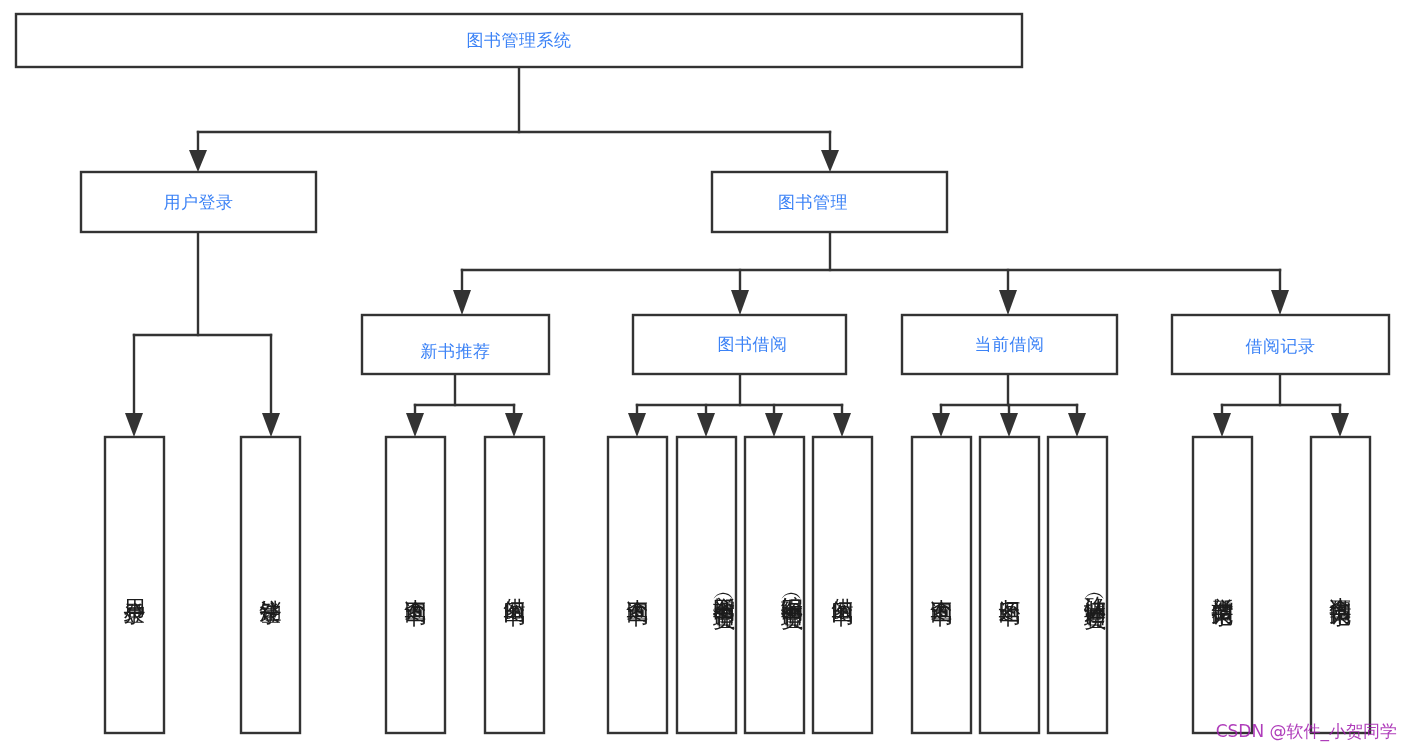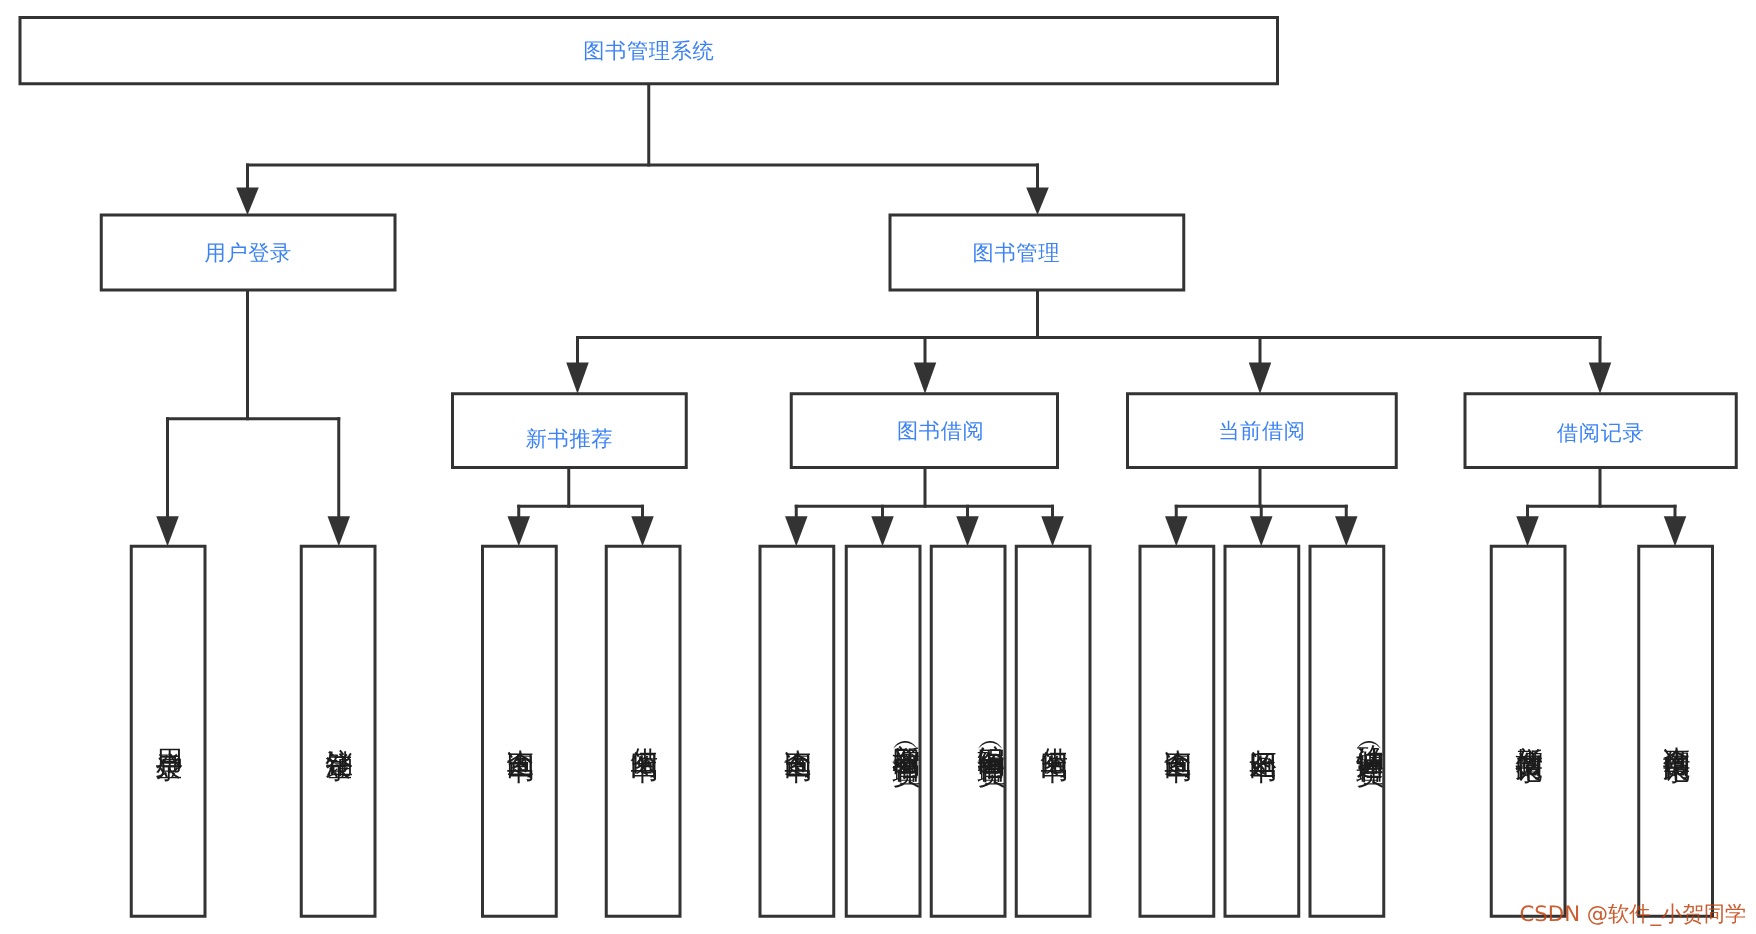--- a/index.html
+++ b/index.html
@@ -71,21 +71,21 @@
   .node-label-v.align-top {
     align-items: flex-start;
     padding-top: 4px;
     box-sizing: border-box;
   }
   .watermark {
     position: absolute;
     right: 8px;
     bottom: 4px;
     font-size: 17px;
-    color: #c2410c;
+    color: #a21caf;
     opacity: 0.85;
     white-space: nowrap;
     pointer-events: none;
   }
 </style>
 </head>
 <body>
 
 <div id="diagram-root">
 

